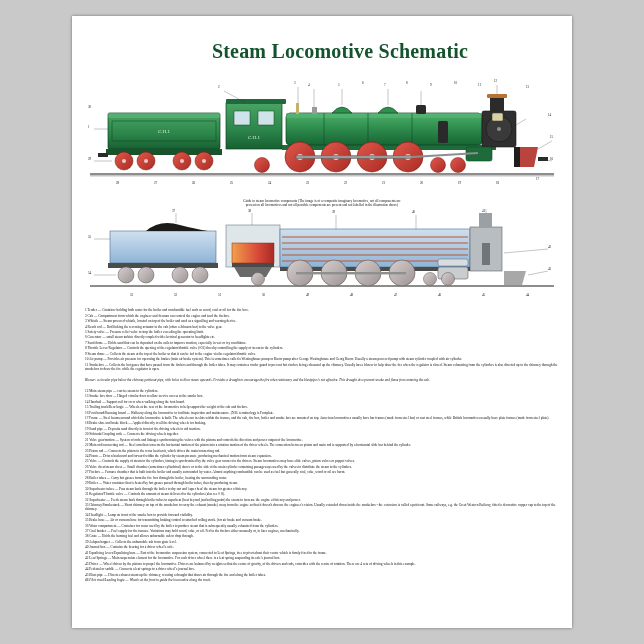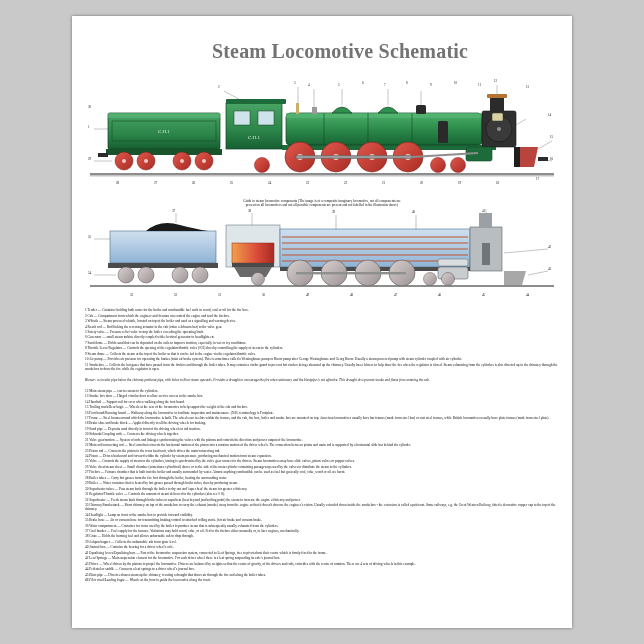--- a/index.html
+++ b/index.html
@@ -17,21 +17,21 @@
     box-shadow:0 0 3px rgba(0,0,0,.45);
     overflow:hidden;
   }
   .title{
     text-align:center;
     font-family:"Liberation Serif", serif;
     font-weight:bold;
     font-size:20px;
     letter-spacing:.2px;
     margin:24px 0 6px 0;
-    color:#737373;
+    color:#14532d;
     padding-left:36px;
   }
   
   .fig{
     position:relative;
     margin:4px 14px 0 14px;
     height:120px;
   }
   .fig svg{display:block;}
   

